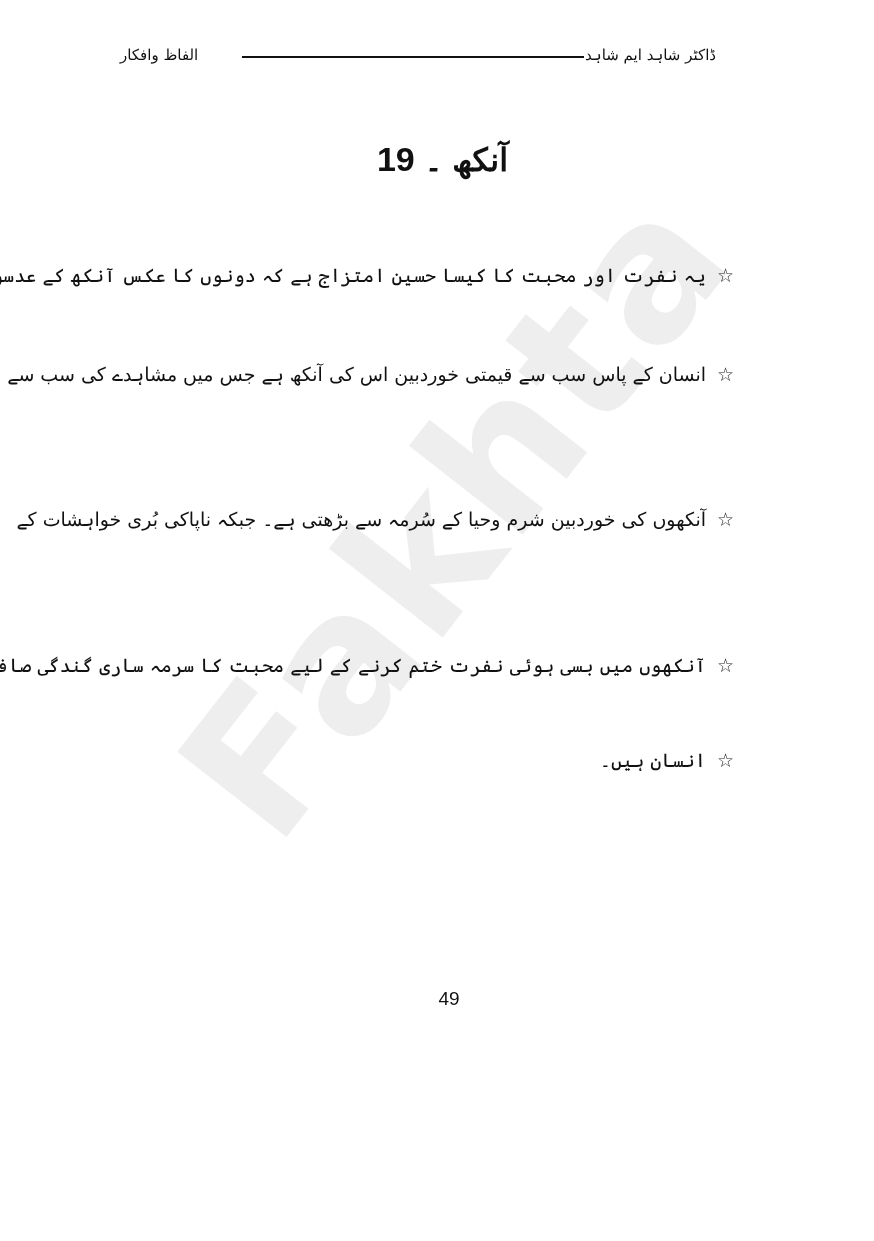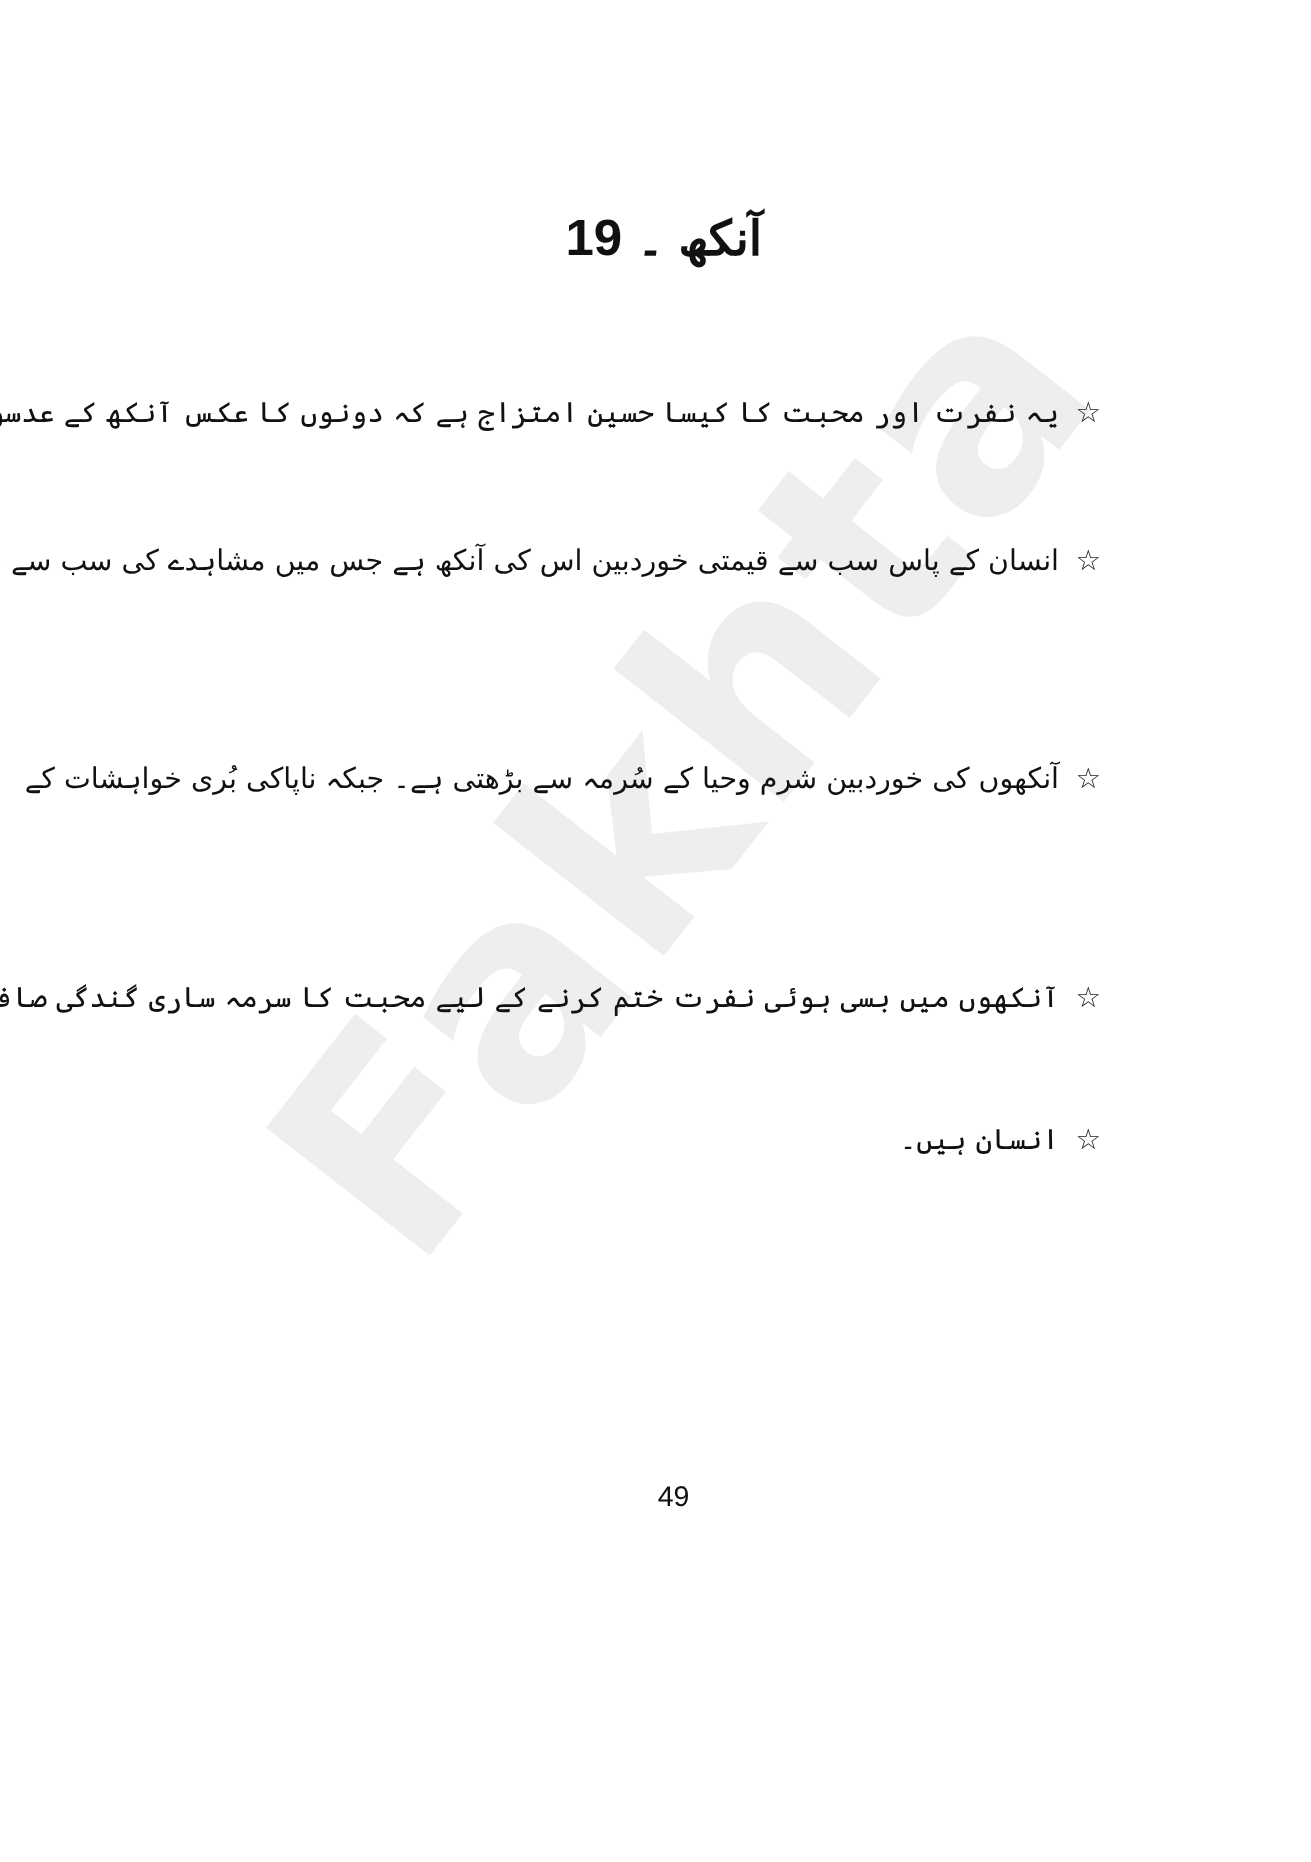--- a/index.html
+++ b/index.html
@@ -161,20 +161,25 @@
     z-index: 2;
   }
 </style>
 </head>
 <body>
 
 <div class="page">
 
   <div class="watermark">Fakhta</div>
 
+  <div class="header">
+    <span class="header-left">الفاظ وافکار</span>
+    <div class="header-rule"></div>
+    <span class="header-right">ڈاکٹر شاہد ایم شاہد</span>
+  </div>
 
   <div class="title">
     <span class="title-inner">
       <span class="title-number">19</span>
       <span class="title-dash">۔</span>
       <span class="title-word">آنکھ</span>
     </span>
   </div>
 
   <div class="entries">

